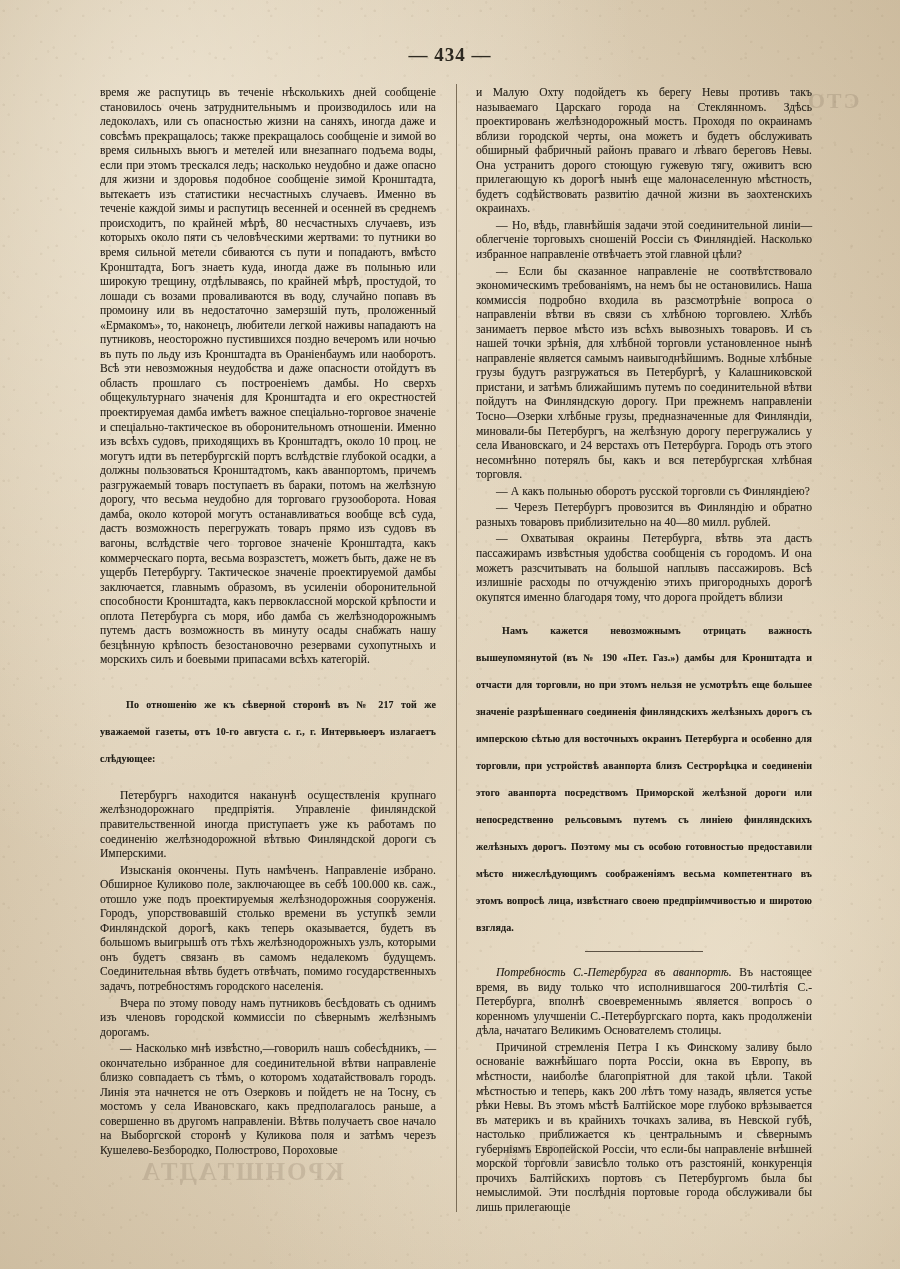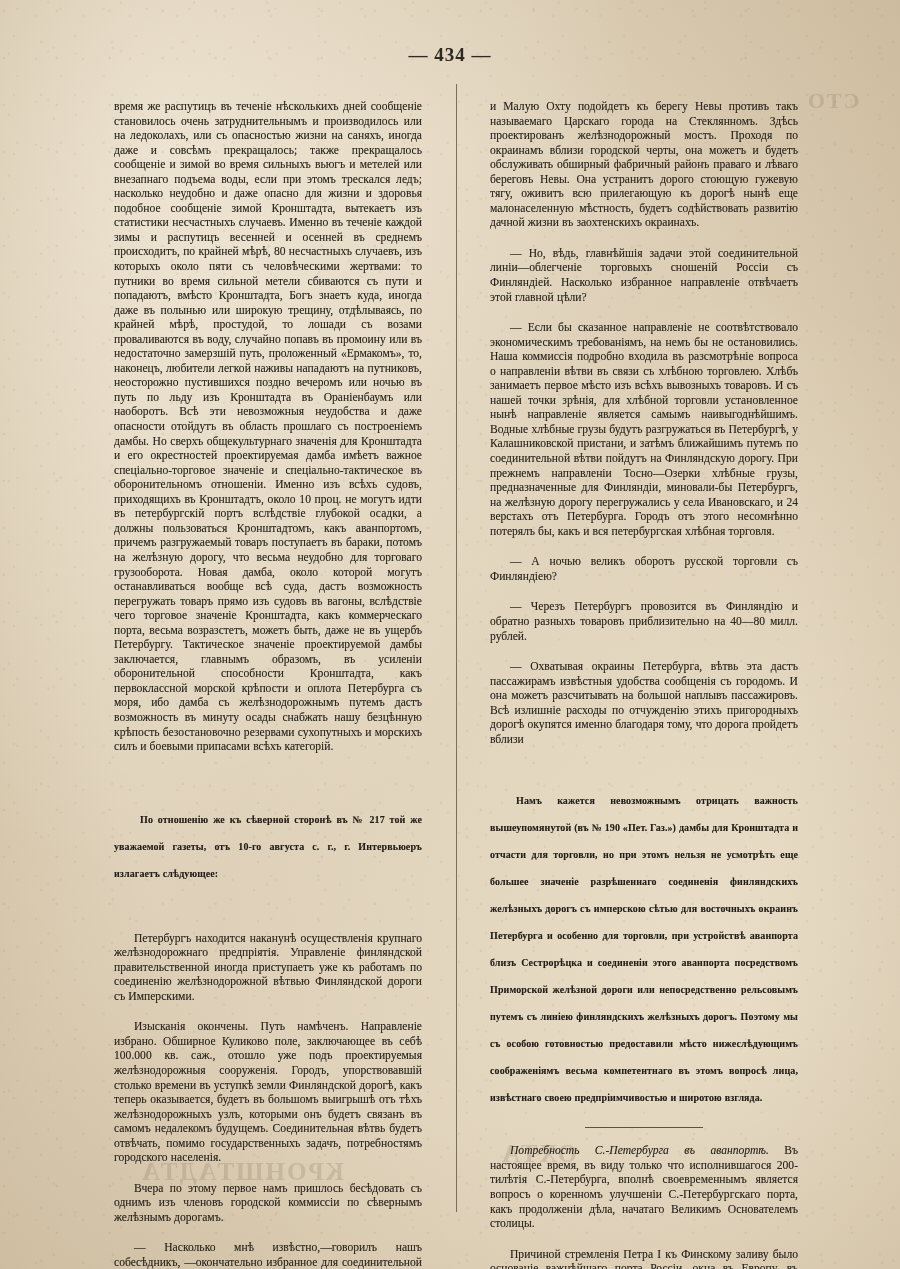--- a/index.html
+++ b/index.html
@@ -95,21 +95,21 @@
   }
   #divider .rule {
     width: 1px;
     height: 1128px;
     background: #6a5c46;
     opacity: .85;
   }
 
   
   .col p {
-    margin: 16px;
+    margin: 2px;
     font-size: 11.6px;
     line-height: 14.55px;
     text-align: justify;
     text-indent: 20px;
     color: #29251e;
     hyphens: manual;
     word-spacing: 0.02em;
     font-family: Liberation Serif, serif;
   }
   .col p.noindent { text-indent: 0; }
@@ -157,33 +157,33 @@
 
   <div id="body-area">
 
     <div class="col">
       <p class="noindent">время же распутицъ въ теченіе нѣсколькихъ дней сообщеніе становилось очень затруднительнымъ и производилось или на ледоколахъ, или съ опасностью жизни на саняхъ, иногда даже и совсѣмъ прекращалось; также прекращалось сообщеніе и зимой во время сильныхъ вьюгъ и метелей или внезапнаго подъема воды, если при этомъ трескался ледъ; насколько неудобно и даже опасно для жизни и здоровья подобное сообщеніе зимой Кронштадта, вытекаетъ изъ статистики несчастныхъ случаевъ. Именно въ теченіе каждой зимы и распутицъ весенней и осенней въ среднемъ происходитъ, по крайней мѣрѣ, 80 несчастныхъ случаевъ, изъ которыхъ около пяти съ человѣческими жертвами: то путники во время сильной метели сбиваются съ пути и попадаютъ, вмѣсто Кронштадта, Богъ знаетъ куда, иногда даже въ полынью или широкую трещину, отдѣлываясь, по крайней мѣрѣ, простудой, то лошади съ возами проваливаются въ воду, случайно попавъ въ промоину или въ недостаточно замерзшій путь, проложенный «Ермакомъ», то, наконецъ, любители легкой наживы нападаютъ на путниковъ, неосторожно пустившихся поздно вечеромъ или ночью въ путь по льду изъ Кронштадта въ Ораніенбаумъ или наоборотъ. Всѣ эти невозможныя неудобства и даже опасности отойдутъ въ область прошлаго съ построеніемъ дамбы. Но сверхъ общекультурнаго значенія для Кронштадта и его окрестностей проектируемая дамба имѣетъ важное спеціально-торговое значеніе и спеціально-тактическое въ оборонительномъ отношеніи. Именно изъ всѣхъ судовъ, приходящихъ въ Кронштадтъ, около 10 проц. не могутъ идти въ петербургскій портъ вслѣдствіе глубокой осадки, а должны пользоваться Кронштадтомъ, какъ аванпортомъ, причемъ разгружаемый товаръ поступаетъ въ бараки, потомъ на желѣзную дорогу, что весьма неудобно для торговаго грузооборота. Новая дамба, около которой могутъ останавливаться вообще всѣ суда, дастъ возможность перегружать товаръ прямо изъ судовъ въ вагоны, вслѣдствіе чего торговое значеніе Кронштадта, какъ коммерческаго порта, весьма возразстетъ, можетъ быть, даже не въ ущербъ Петербургу. Тактическое значеніе проектируемой дамбы заключается, главнымъ образомъ, въ усиленіи оборонительной способности Кронштадта, какъ первоклассной морской крѣпости и оплота Петербурга съ моря, ибо дамба съ желѣзнодорожнымъ путемъ дастъ возможность въ минуту осады снабжать нашу безцѣнную крѣпость безостановочно резервами сухопутныхъ и морскихъ силъ и боевыми припасами всѣхъ категорій.</p>
       <div class="gap-lg"></div>
       <p class="lead">По отношенію же къ сѣверной сторонѣ въ № 217 той же уважаемой газеты, отъ 10-го августа с. г., г. Интервьюеръ излагаетъ слѣдующее:</p>
       <div class="gap-md"></div>
       <p>Петербургъ находится наканунѣ осуществленія крупнаго желѣзнодорожнаго предпріятія. Управленіе финляндской правительственной иногда приступаетъ уже къ работамъ по соединенію желѣзнодорожной вѣтвью Финляндской дороги съ Имперскими.</p>
       <p>Изысканія окончены. Путь намѣченъ. Направленіе избрано. Обширное Куликово поле, заключающее въ себѣ 100.000 кв. саж., отошло уже подъ проектируемыя желѣзнодорожныя сооруженія. Городъ, упорствовавшій столько времени въ уступкѣ земли Финляндской дорогѣ, какъ теперь оказывается, будетъ въ большомъ выигрышѣ отъ тѣхъ желѣзнодорожныхъ узлъ, которыми онъ будетъ связанъ въ самомъ недалекомъ будущемъ. Соединительная вѣтвь будетъ отвѣчать, помимо государственныхъ задачъ, потребностямъ городского населенія.</p>
-      <p>Вчера по этому первое намъ пришлось бесѣдовать съ однимъ изъ членовъ городской коммиссіи по сѣвернымъ желѣзнымъ дорогамъ.</p>
+      <p>Вчера по этому поводу намъ путниковъ бесѣдовать съ однимъ изъ членовъ городской коммиссіи по сѣвернымъ желѣзнымъ дорогамъ.</p>
       <p>— Насколько мнѣ извѣстно,—говорилъ нашъ собесѣдникъ, —окончательно избранное для соединительной вѣтви направленіе близко совпадаетъ съ тѣмъ, о которомъ ходатайствовалъ городъ. Линія эта начнется не отъ Озерковъ и пойдетъ не на Тосну, съ мостомъ у села Ивановскаго, какъ предполагалось раньше, а совершенно въ другомъ направленіи. Вѣтвь получаетъ свое начало на Выборгской сторонѣ у Куликова поля и затѣмъ черезъ Кушелево-Безбородко, Полюстрово, Пороховые</p>
     </div>
 
     <div id="divider">
       <div class="rule"></div>
     </div>
 
     <div class="col">
       <p class="noindent">и Малую Охту подойдетъ къ берегу Невы противъ такъ называемаго Царскаго города на Стеклянномъ. Здѣсь проектированъ желѣзнодорожный мостъ. Проходя по окраинамъ вблизи городской черты, она можетъ и будетъ обслуживать обширный фабричный районъ праваго и лѣваго береговъ Невы. Она устранитъ дорого стоющую гужевую тягу, оживитъ всю прилегающую къ дорогѣ нынѣ еще малонаселенную мѣстность, будетъ содѣйствовать развитію дачной жизни въ заохтенскихъ окраинахъ.</p>
       <p>— Но, вѣдь, главнѣйшія задачи этой соединительной линіи—облегченіе торговыхъ сношеній Россіи съ Финляндіей. Насколько избранное направленіе отвѣчаетъ этой главной цѣли?</p>
       <p>— Если бы сказанное направленіе не соотвѣтствовало экономическимъ требованіямъ, на немъ бы не остановились. Наша коммиссія подробно входила въ разсмотрѣніе вопроса о направленіи вѣтви въ связи съ хлѣбною торговлею. Хлѣбъ занимаетъ первое мѣсто изъ всѣхъ вывозныхъ товаровъ. И съ нашей точки зрѣнія, для хлѣбной торговли установленное нынѣ направленіе является самымъ наивыгоднѣйшимъ. Водные хлѣбные грузы будутъ разгружаться въ Петербургѣ, у Калашниковской пристани, и затѣмъ ближайшимъ путемъ по соединительной вѣтви пойдутъ на Финляндскую дорогу. При прежнемъ направленіи Тосно—Озерки хлѣбные грузы, предназначенные для Финляндіи, миновали-бы Петербургъ, на желѣзную дорогу перегружались у села Ивановскаго, и 24 верстахъ отъ Петербурга. Городъ отъ этого несомнѣнно потерялъ бы, какъ и вся петербургская хлѣбная торговля.</p>
-      <p>— А ночью великъ оборотъ русской торговли съ Финляндіею?</p>
+      <p>— А какъ полынью оборотъ русской торговли съ Финляндіею?</p>
       <p>— Черезъ Петербургъ провозится въ Финляндію и обратно разныхъ товаровъ приблизительно на 40—80 милл. рублей.</p>
       <p>— Охватывая окраины Петербурга, вѣтвь эта дастъ пассажирамъ извѣстныя удобства сообщенія съ городомъ. И она можетъ разсчитывать на большой наплывъ пассажировъ. Всѣ излишніе расходы по отчужденію этихъ пригородныхъ дорогѣ окупятся именно благодаря тому, что дорога пройдетъ вблизи</p>
       <div class="gap-sm"></div>
       <p class="lead">Намъ кажется невозможнымъ отрицать важность вышеупомянутой (въ № 190 «Пет. Газ.») дамбы для Кронштадта и отчасти для торговли, но при этомъ нельзя не усмотрѣть еще большее значеніе разрѣшеннаго соединенія финляндскихъ желѣзныхъ дорогъ съ имперскою сѣтью для восточныхъ окраинъ Петербурга и особенно для торговли, при устройствѣ аванпорта близъ Сестрорѣцка и соединеніи этого аванпорта посредствомъ Приморской желѣзной дороги или непосредственно рельсовымъ путемъ съ линіею финляндскихъ желѣзныхъ дорогъ. Поэтому мы съ особою готовностью предоставили мѣсто нижеслѣдующимъ соображеніямъ весьма компетентнаго въ этомъ вопросѣ лица, извѣстнаго своею предпріимчивостью и широтою взгляда.</p>
 
       <div class="sep"></div>
 
       <p class="italhead-para"><span class="italhead">Потребность С.-Петербурга въ аванпортѣ.</span><span> Въ настоящее время, въ виду только что исполнившагося 200-тилѣтія С.-Петербурга, вполнѣ своевременнымъ является вопросъ о коренномъ улучшеніи С.-Петербургскаго порта, какъ продолженіи дѣла, начатаго Великимъ Основателемъ столицы.</span></p>
 
       <p>Причиной стремленія Петра I къ Финскому заливу было основаніе важнѣйшаго порта Россіи, окна въ Европу, въ мѣстности, наиболѣе благопріятной для такой цѣли. Такой мѣстностью и теперь, какъ 200 лѣтъ тому назадъ, является устье рѣки Невы. Въ этомъ мѣстѣ Балтійское море глубоко врѣзывается въ материкъ и въ крайнихъ точкахъ залива, въ Невской губѣ, настолько приближается къ центральнымъ и сѣвернымъ губерніямъ Европейской Россіи, что если-бы направленіе внѣшней морской торговли зависѣло только отъ разстояній, конкуренція прочихъ Балтійскихъ портовъ съ Петербургомъ была бы немыслимой. Эти послѣднія портовые города обслуживали бы лишь прилегающіе</p>

